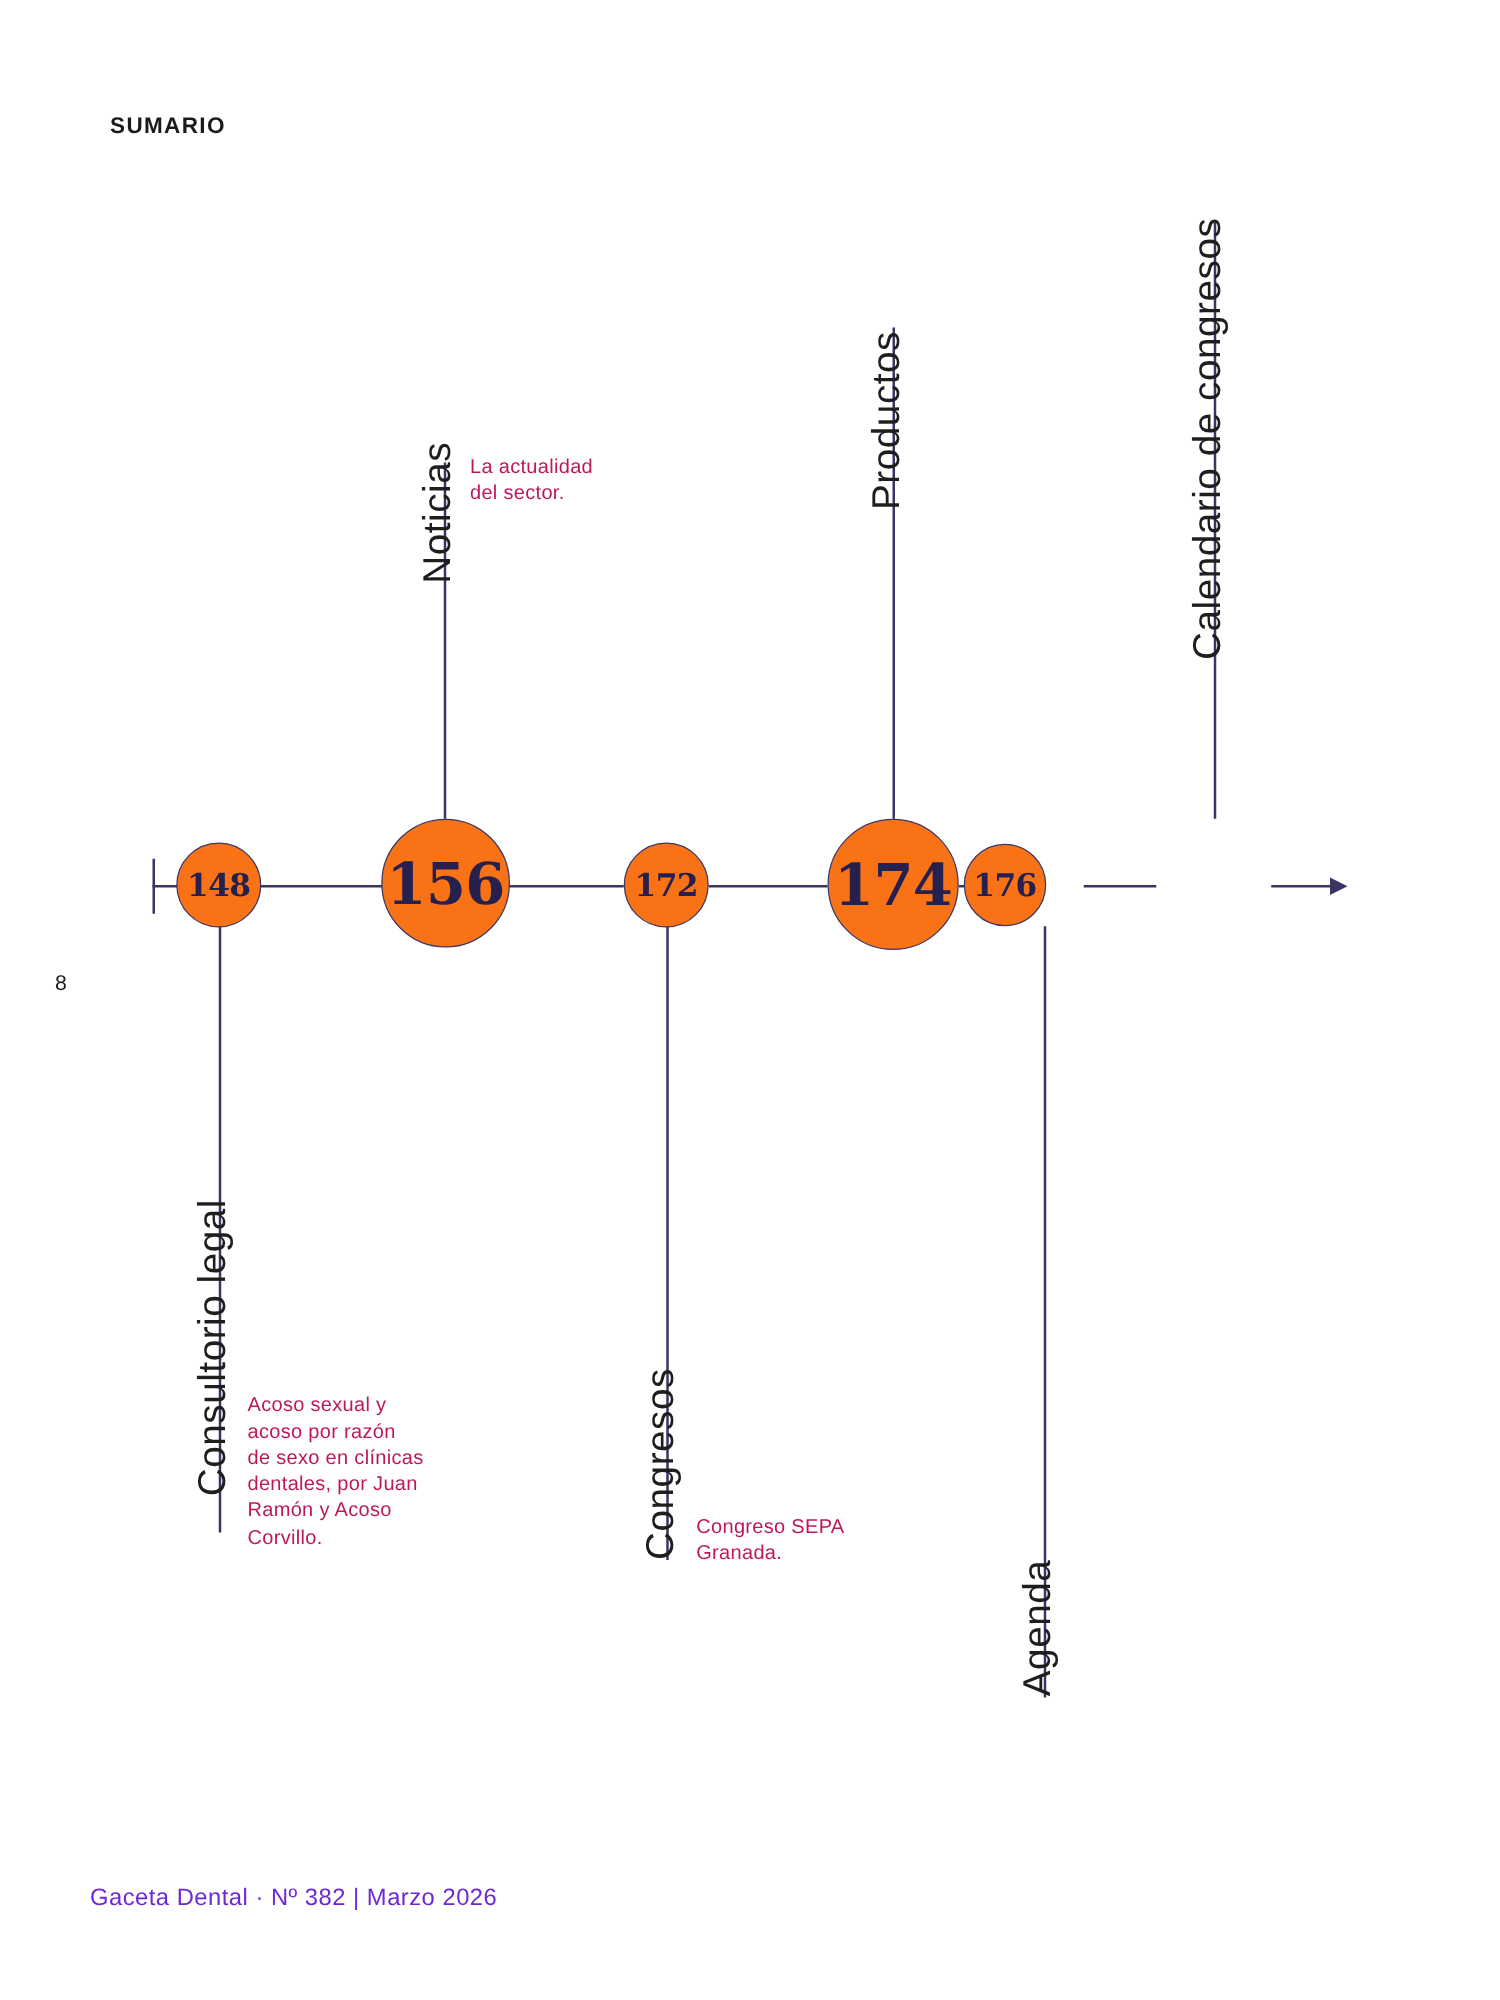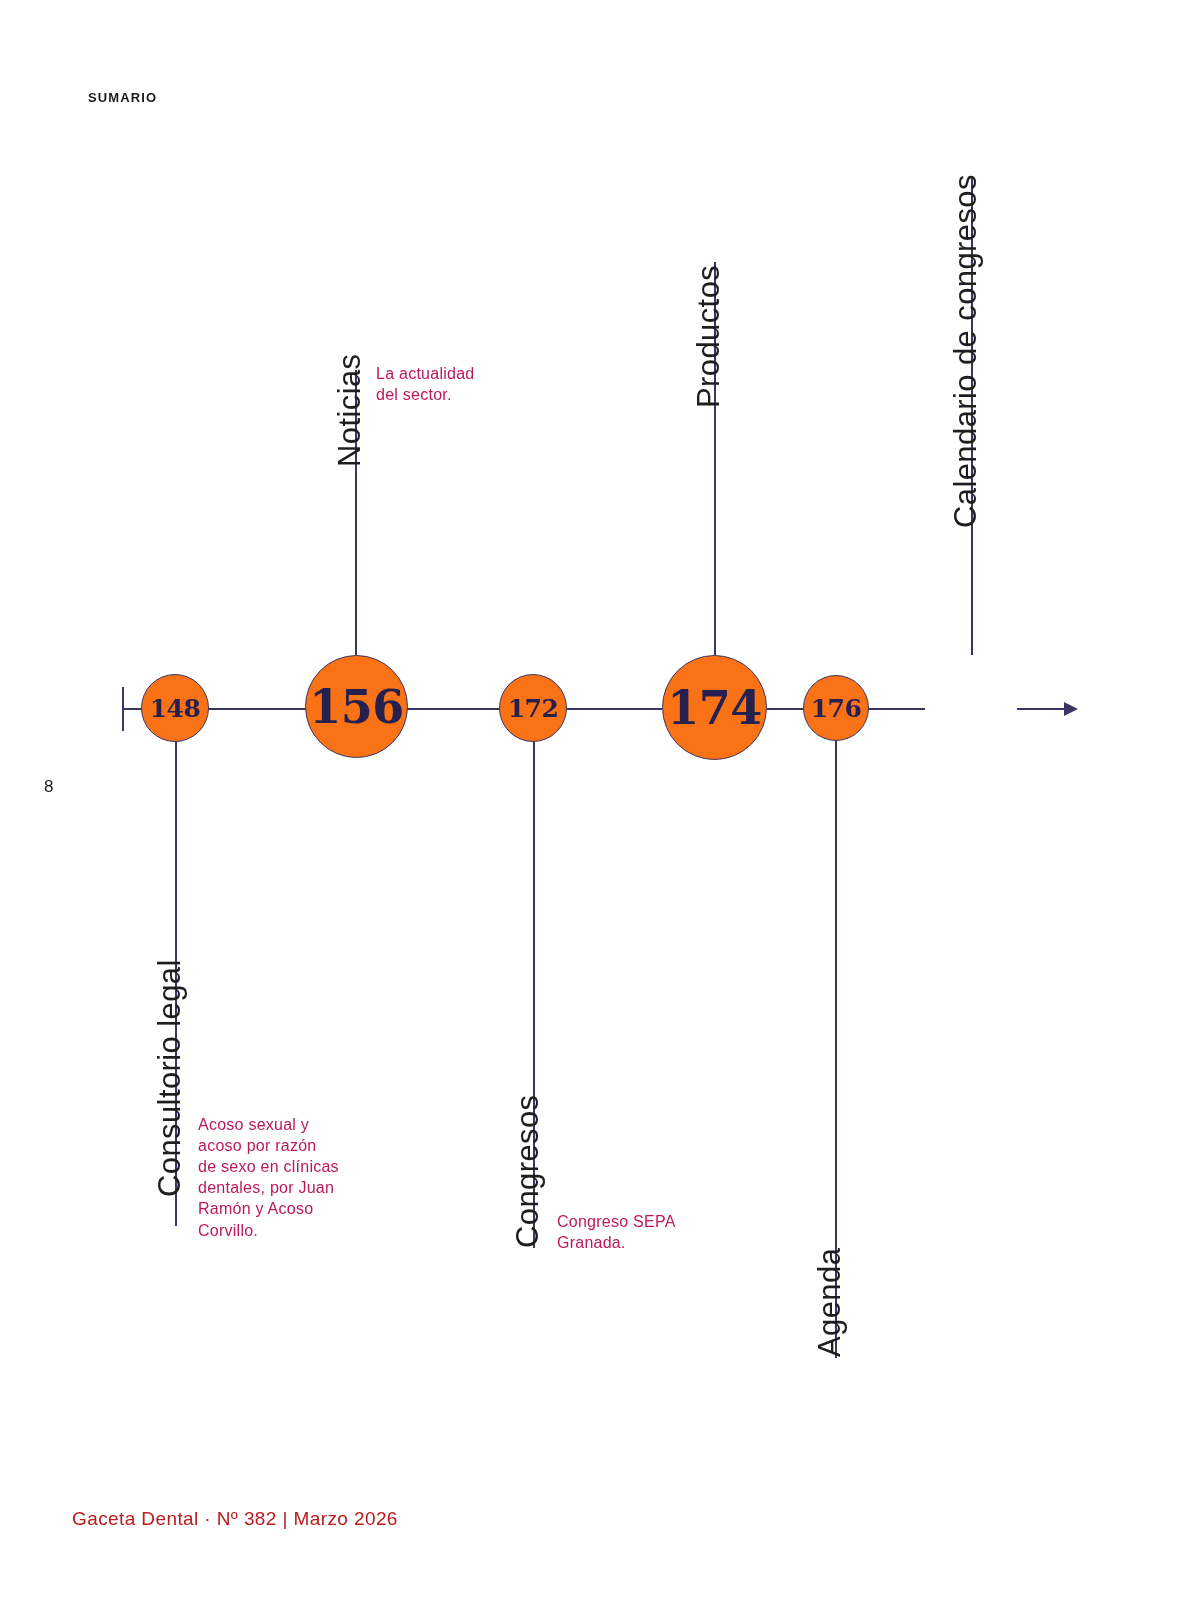--- a/index.html
+++ b/index.html
@@ -17,21 +17,21 @@
     height: 1600px;
     background: #ffffff;
     overflow: hidden;
   }
 
   
   #sumario-label {
     position: absolute;
     left: 88px;
     top: 90px;
-    font-size: 13px;
+    font-size: 18px;
     font-weight: 700;
     letter-spacing: 1.1px;
     color: #1b1b1b;
   }
 
   
   #folio {
     position: absolute;
     left: 44px;
     top: 777px;
@@ -40,21 +40,21 @@
     letter-spacing: 0.5px;
   }
 
   
   #footer {
     position: absolute;
     left: 72px;
     top: 1508px;
     font-size: 19px;
     letter-spacing: 0.4px;
-    color: #b91c1c;
+    color: #6d28d9;
   }
 
   
   #timeline {
     position: absolute;
     left: 0;
     top: 0;
     width: 1200px;
     height: 1600px;
   }
@@ -161,21 +161,21 @@
     </div>
 
     <div class="node small" style="left:499px; top:674px; width:68px; height:68px;">
       <span>172</span>
     </div>
 
     <div class="node big" style="left:662px; top:655px; width:105px; height:105px;">
       <span>174</span>
     </div>
 
-    <div class="node small" style="left:803px; top:675px; width:66px; height:66px;">
+    <div class="node small" style="left:771px; top:675px; width:66px; height:66px;">
       <span>176</span>
     </div>
 
 
     <div class="sec-title" style="left:152px; top:1197px;">Consultorio legal</div>
     <div class="sec-desc" style="left:198px; top:1090px; width:165px;margin-top:24px;">
       <div>Acoso sexual y</div>
       <div>acoso por razón</div>
       <div>de sexo en clínicas</div>
       <div>dentales, por Juan</div>

